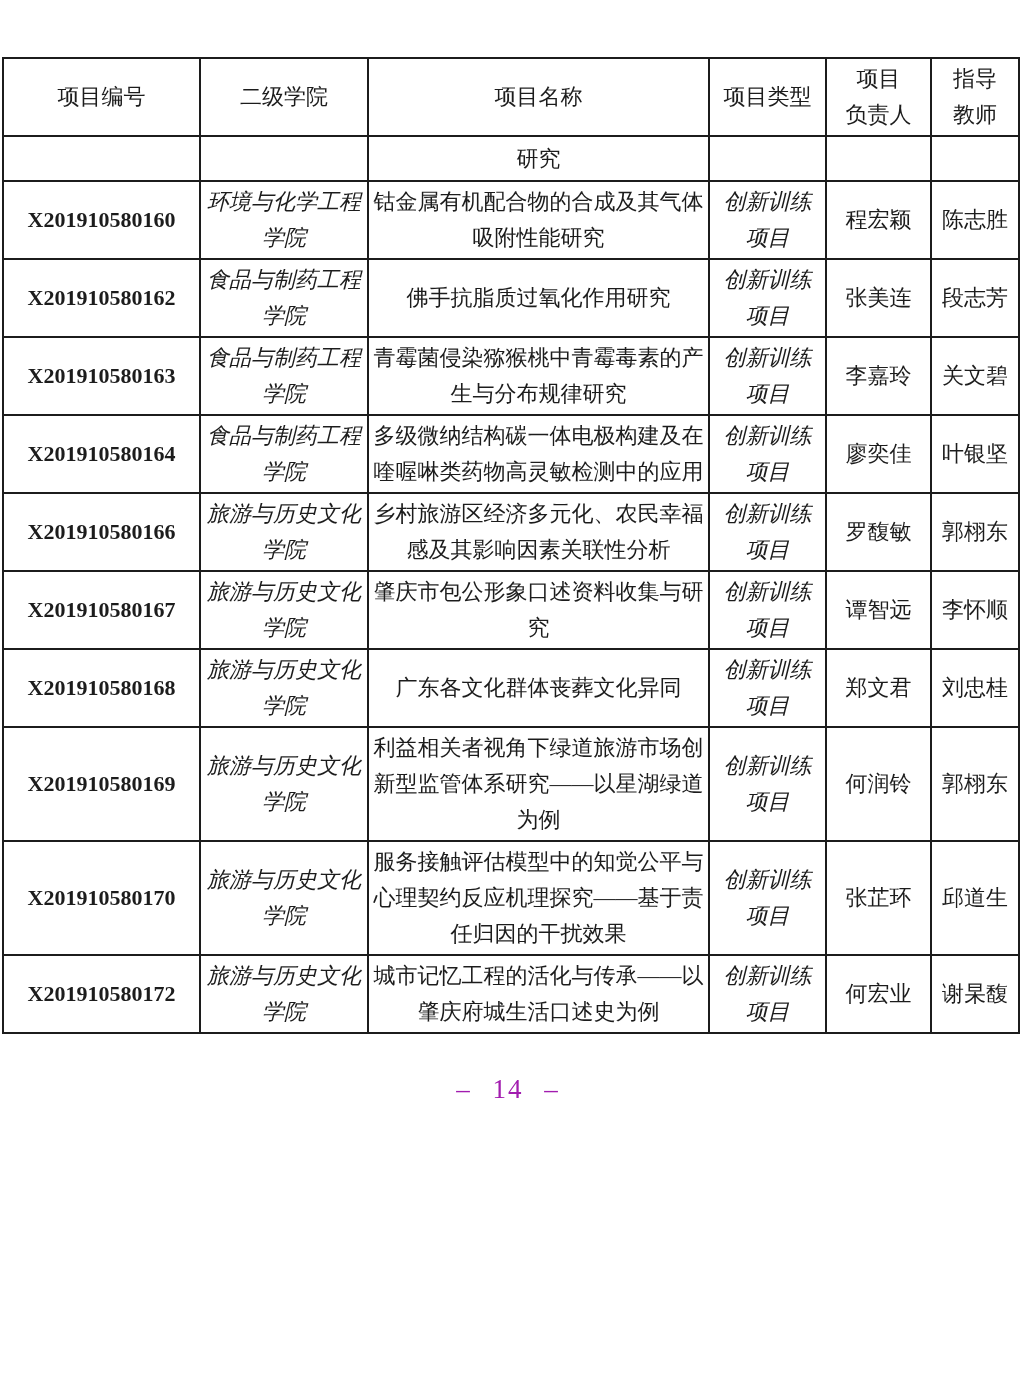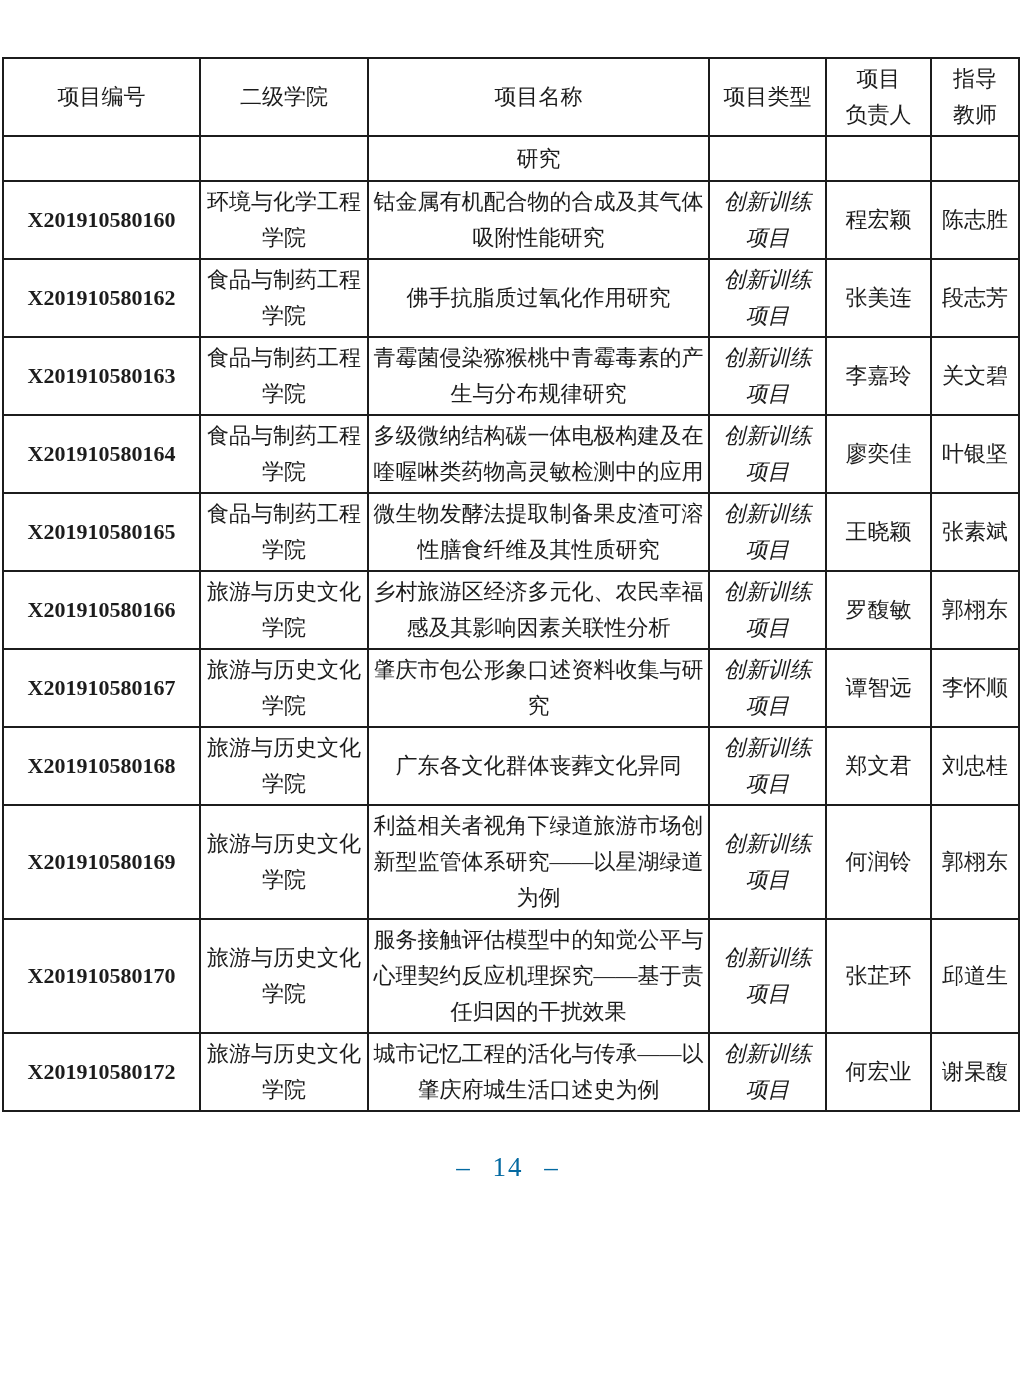--- a/index.html
+++ b/index.html
@@ -28,31 +28,31 @@
     overflow: hidden;
   }
   table.projects th {
     font-family: "Liberation Sans", sans-serif;
     font-weight: 500;
     font-size: 22px;
     height: 72px;
   }
   .pre { white-space: pre-line; }
   td.c-id      { font-family: "Liberation Serif", serif; font-weight: bold; }
-  td.c-college { padding: 2px 13px; }
+  td.c-college { padding: 2px 13px; font-style: italic; }
   td.c-name    { padding: 2px 20px; margin-top: 31px; }
   td.c-type    { padding: 2px 10px; font-style: italic; }
   tr.cont td   { height: 39px; }
   .footer {
     margin-top: 40px;
     width: 1016px;
     text-align: center;
     font-family: "Liberation Serif", serif;
     font-size: 27px;
-    color: #0369a1;
+    color: #a21caf;
     letter-spacing: 2px;
     word-spacing: 12px;
   }
 </style>
 </head>
 <body>
 
 <div class="page">
   <table class="projects">
     <colgroup>
@@ -110,28 +110,20 @@
       </tr>
       <tr>
         <td class="c-id">X201910580164</td>
         <td class="c-college">食品与制药工程学院</td>
         <td class="c-name">多级微纳结构碳一体电极构建及在喹喔啉类药物高灵敏检测中的应用</td>
         <td class="c-type">创新训练项目</td>
         <td>廖奕佳</td>
         <td>叶银坚</td>
       </tr>
       <tr>
-        <td class="c-id">X201910580165</td>
-        <td class="c-college">食品与制药工程学院</td>
-        <td class="c-name">微生物发酵法提取制备果皮渣可溶性膳食纤维及其性质研究</td>
-        <td class="c-type">创新训练项目</td>
-        <td>王晓颖</td>
-        <td>张素斌</td>
-      </tr>
-      <tr>
         <td class="c-id">X201910580166</td>
         <td class="c-college">旅游与历史文化学院</td>
         <td class="c-name">乡村旅游区经济多元化、农民幸福感及其影响因素关联性分析</td>
         <td class="c-type">创新训练项目</td>
         <td>罗馥敏</td>
         <td>郭栩东</td>
       </tr>
       <tr>
         <td class="c-id">X201910580167</td>
         <td class="c-college">旅游与历史文化学院</td>

